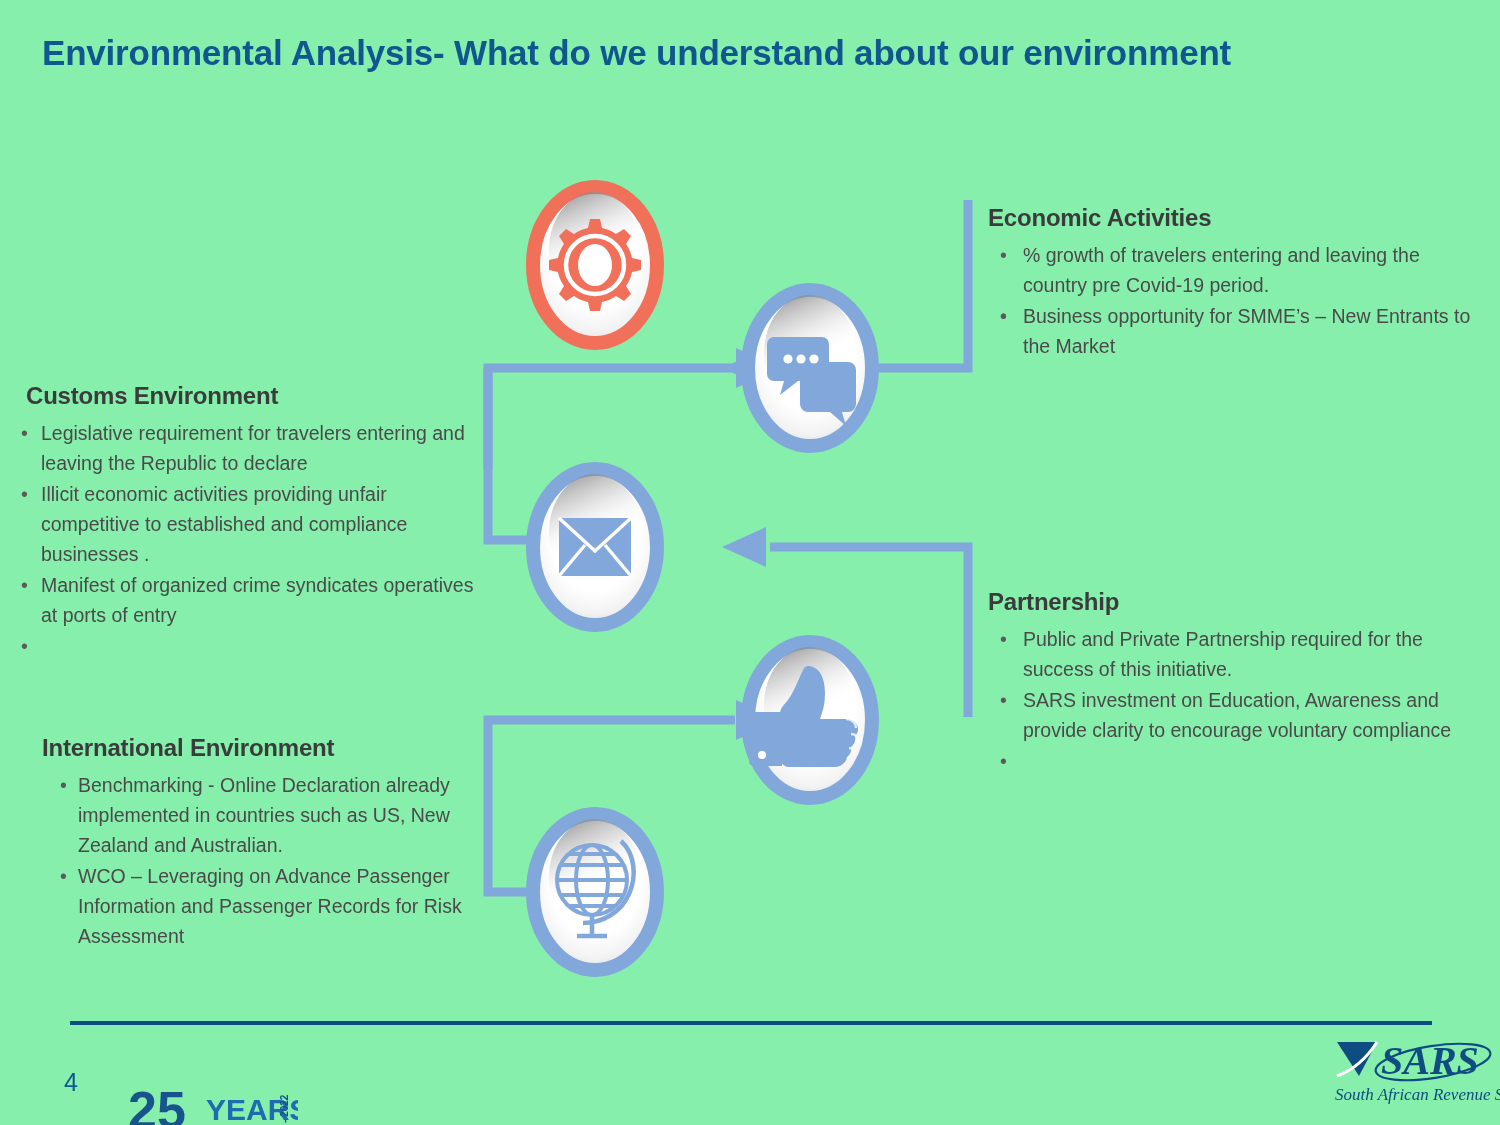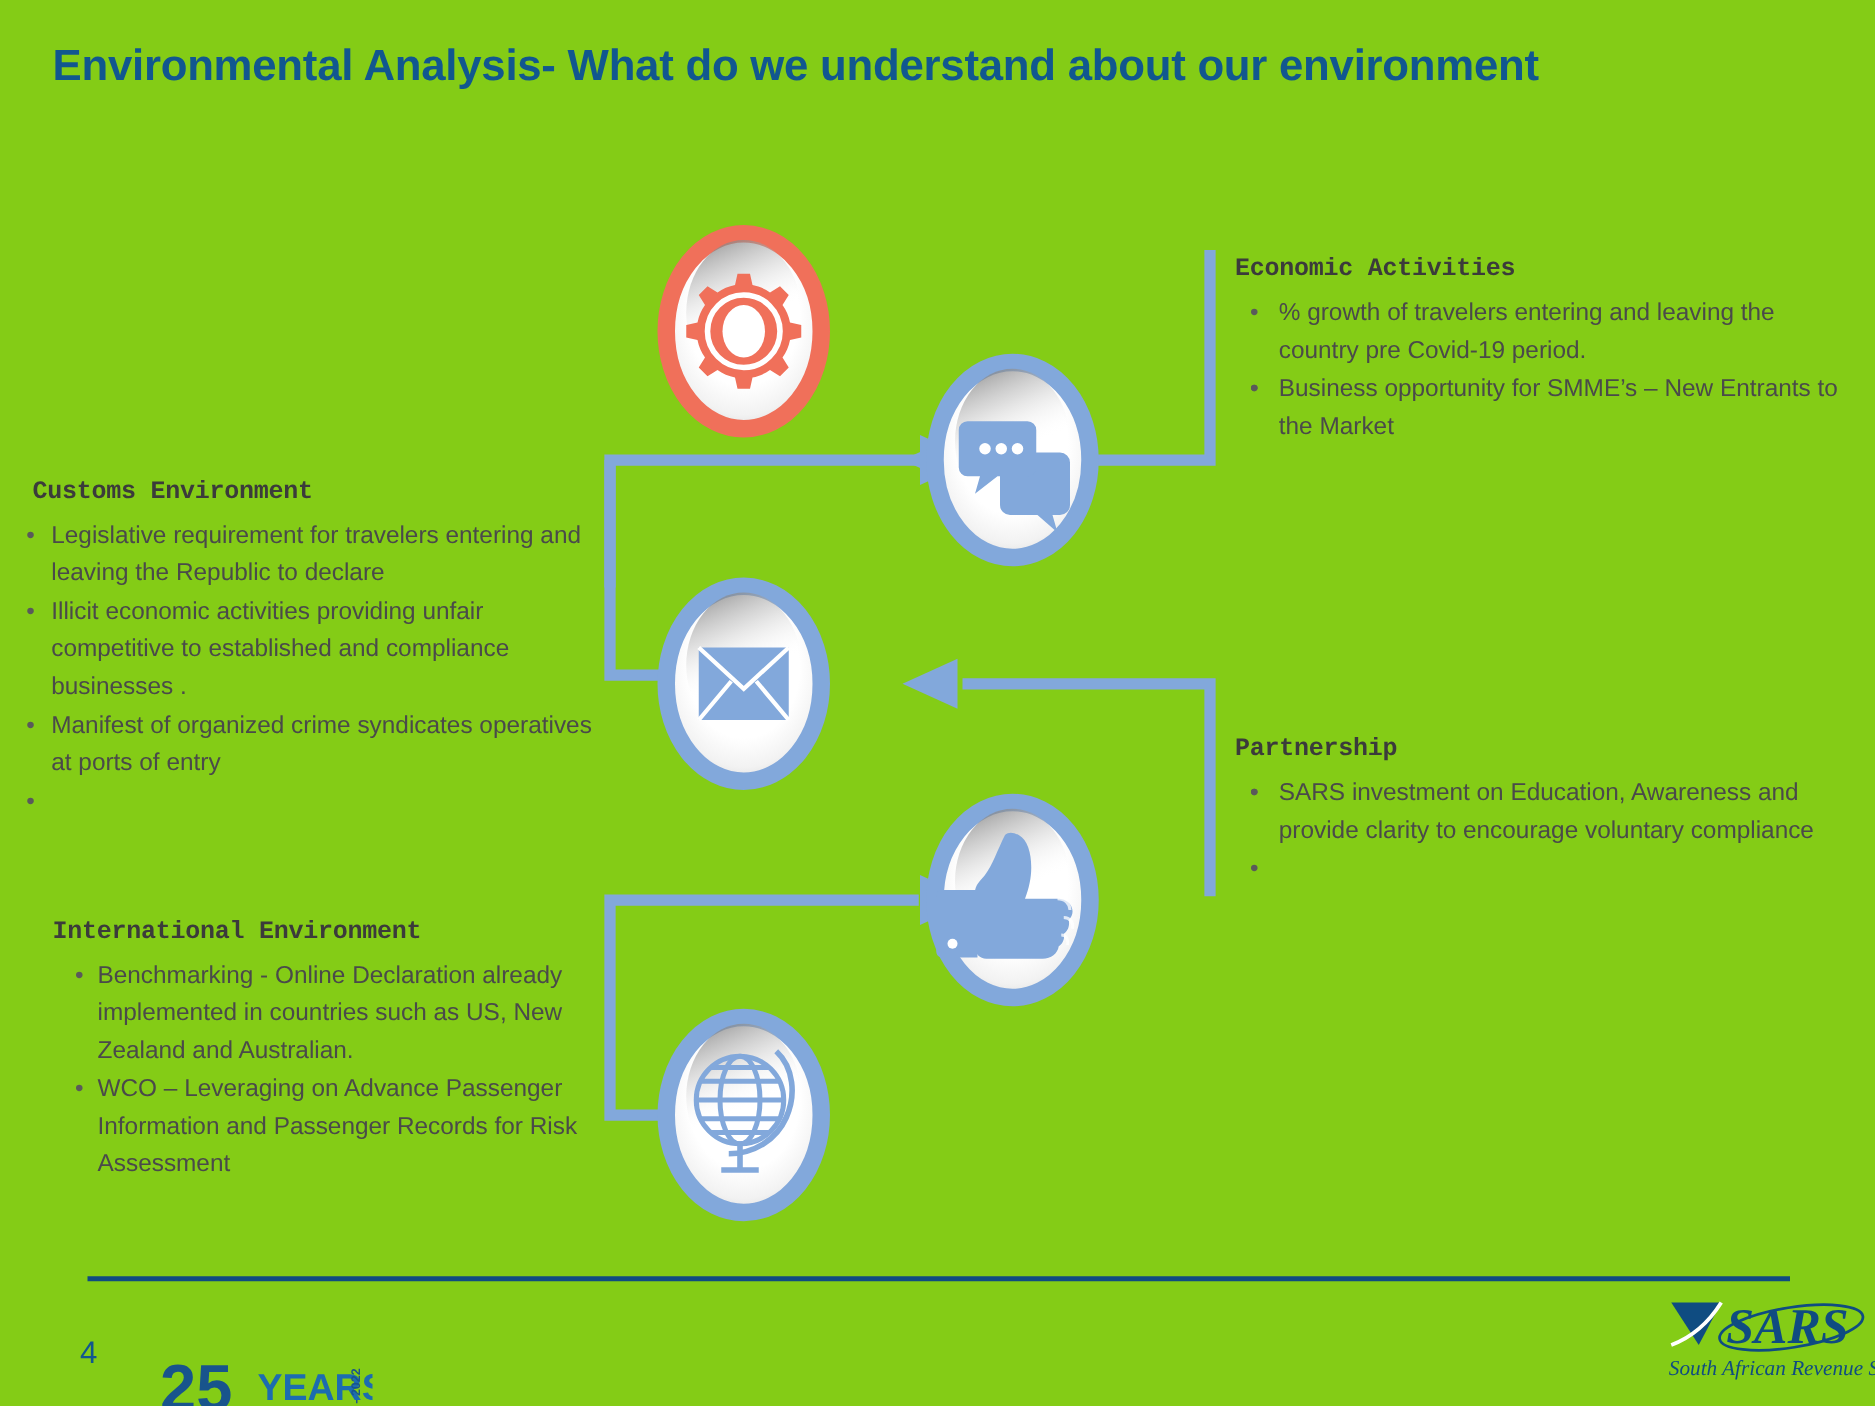--- a/index.html
+++ b/index.html
@@ -1,35 +1,34 @@
 <!DOCTYPE html>
 <html><head>
 <meta charset="utf-8">
 <style>
   html,body{margin:0;padding:0;background:#ffffff;}
   body{
     width:1500px;height:1125px;position:relative;overflow:hidden;
     font-family:"Liberation Sans","DejaVu Sans",sans-serif;
     color:#404040;
   }
-  #slide{position:absolute;inset:0;background:#84cc16;}
+  #slide{position:absolute;inset:0;background:#86efac;}
 
   
   #title{
     position:absolute;left:42px;top:33px;width:1400px;
     font-size:35px;font-weight:bold;letter-spacing:-0.2px;
     color:#11578f;white-space:nowrap;
   }
 
   
   .block{position:absolute;}
   .block h2{
-    margin:0 0 8px 0;font-size:20px;font-weight:bold;color:#3b3b3b;
+    margin:0 0 8px 0;font-size:24px;font-weight:bold;color:#3b3b3b;
     letter-spacing:-0.2px;
-    font-family:Liberation Mono, monospace;
   }
   .block ul{margin:0;padding:0;list-style:none;}
   .block li{
     position:relative;padding-left:22px;margin-bottom:1px;
     font-size:19.5px;line-height:30px;color:#4a4a4a;
   }
   .block li .bul{
     position:absolute;left:2px;top:0;font-size:19.5px;line-height:30px;color:#5a5a5a;
   }
 
@@ -96,21 +95,21 @@
     <ul>
       <li><span class="bul">•</span><span>% growth of travelers entering and leaving the country pre Covid-19 period.</span></li>
       <li><span class="bul">•</span></li>
       <li><span class="bul">•</span><span>Business opportunity for SMME’s – New Entrants to the Market</span></li>
     </ul>
   </div>
 
   <div class="block" id="partnership">
     <h2>Partnership</h2>
     <ul>
-      <li><span class="bul">•</span></li>
+      <li><span class="bul">•</span><span>Public and Private Partnership required for the success of this initiative.</span></li>
       <li><span class="bul">•</span><span>SARS investment on Education,   Awareness and provide  clarity to encourage voluntary compliance</span></li>
       <li><span class="bul">•</span></li>
     </ul>
   </div>
 
   <div id="diagram">
     <svg width="530" height="900" viewBox="0 0 530 900" xmlns="http://www.w3.org/2000/svg">
       <defs>
         <radialGradient id="innerShade" cx="50%" cy="42%" r="62%">
           <stop offset="0%" stop-color="#ffffff"></stop>

